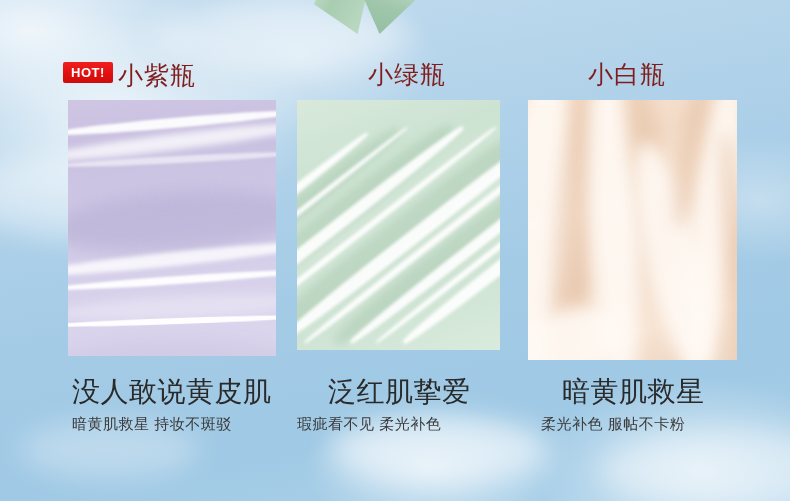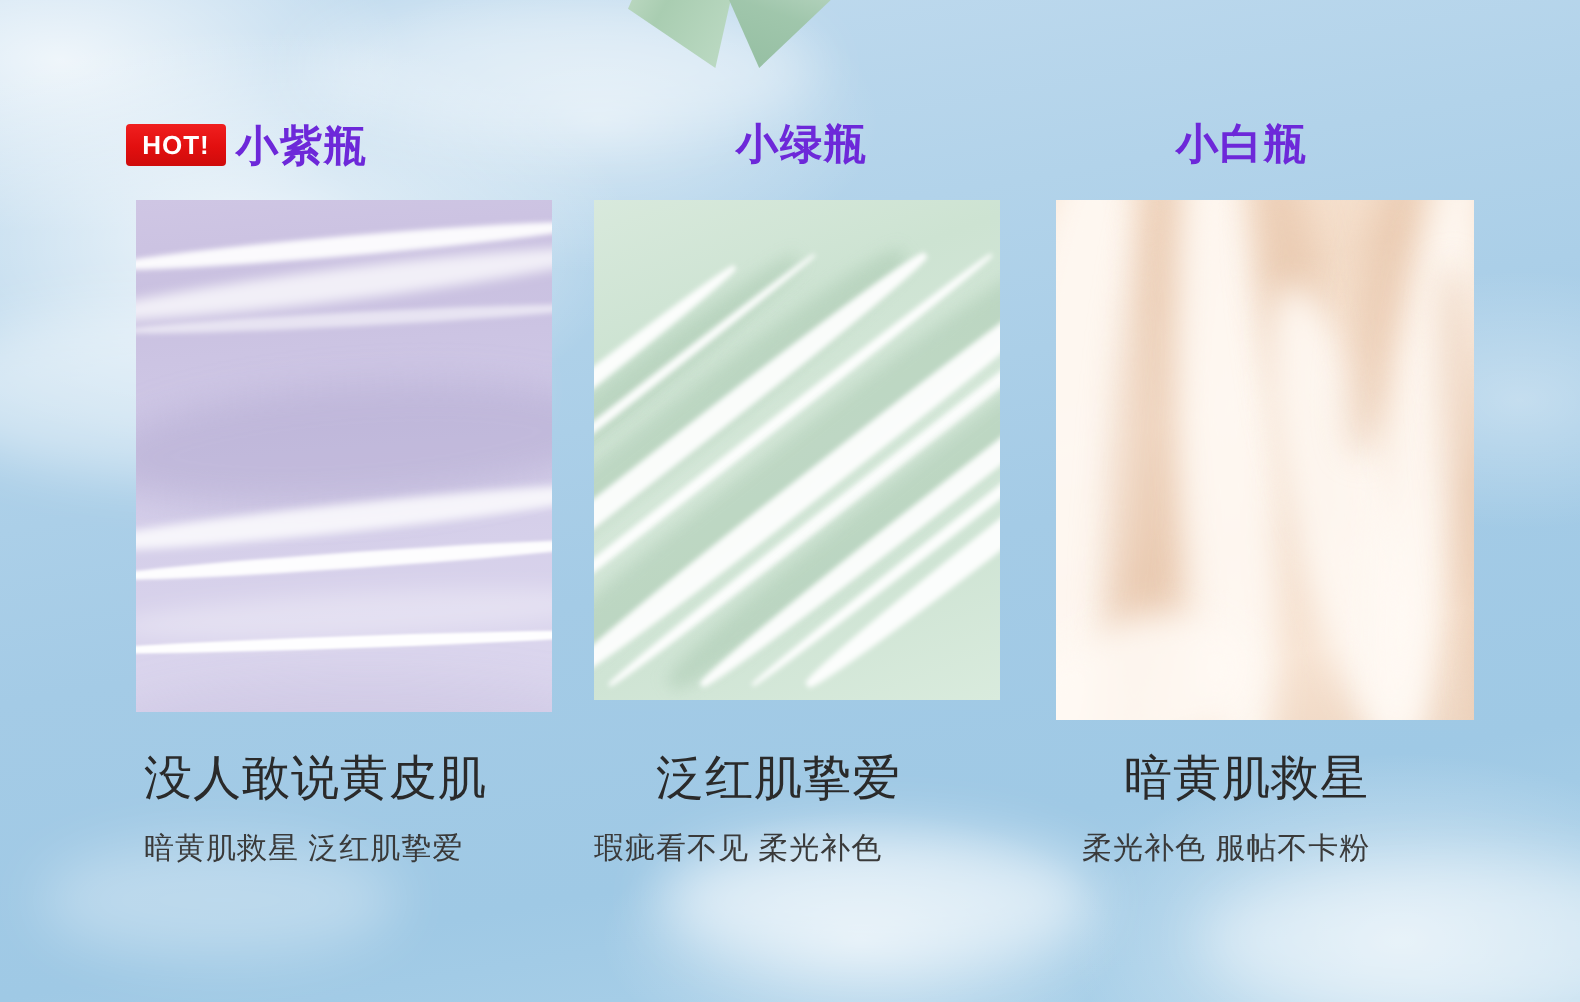--- a/index.html
+++ b/index.html
@@ -51,23 +51,23 @@
   .pf-right {
     left:40px; top:2px; width:64px; height:76px;
     background:linear-gradient(200deg,#dcecdf 0%,#9ec5a8 60%,#8fbb9c 100%);
     clip-path:polygon(0% 24%, 62% 0%, 100% 52%, 40% 100%);
     opacity:.95;
   }
 
   .title {
     position:absolute;
     white-space:nowrap;
-    font-size:21px;
-    font-weight:bold;
-    color:#6d28d9;
+    font-size:25px;
+    font-weight:normal;
+    color:#7f1d1d;
     letter-spacing:1px;
   }
   .t1 { left:118px; top:59px; }
   .t2 { left:356px; top:58px;margin-left:12px; }
   .t3 { left:588px; top:58px; }
 
   .hot-badge {
     position:absolute;
     left:63px; top:62px;
     width:50px; height:21px;
@@ -162,21 +162,21 @@
     border-radius:50%;
     filter:blur(8px);
   }
   .bhi { background:rgba(255,250,244,0.90); }
   .blo { background:rgba(224,184,152,0.42); }
 
   
   .cap-main {
     position:absolute;
     white-space:nowrap;
-    font-size:24px;
+    font-size:28px;
     color:#2a2a2a;
     letter-spacing:0.5px;
     text-align:center;
   }
   .cap-sub {
     position:absolute;
     white-space:nowrap;
     font-size:15px;
     color:#3a3a3a;
     letter-spacing:0.5px;
@@ -247,19 +247,19 @@
   <div class="bswirl bhi" style="left:62px;  top:-40px; width:48px;  height:340px; transform:rotate(-3deg);"></div>
   <div class="bswirl blo" style="left:104px; top:-30px; width:34px;  height:200px; transform:rotate(-8deg);"></div>
   <div class="bswirl bhi" style="left:118px; top:40px;  width:56px;  height:240px; transform:rotate(-14deg);"></div>
   <div class="bswirl blo" style="left:150px; top:-30px; width:30px;  height:160px; transform:rotate(10deg);"></div>
   <div class="bswirl bhi" style="left:166px; top:-30px; width:40px;  height:300px; transform:rotate(7deg);"></div>
   <div class="bswirl blo" style="left:196px; top:30px;  width:28px;  height:260px; transform:rotate(-6deg);"></div>
   <div class="bswirl bhi" style="left:-20px; top:210px; width:120px; height:70px;  transform:rotate(-18deg);"></div>
 </div>
 
 <div class="cap-main cm1">没人敢说黄皮肌</div>
-<div class="cap-sub  cs1">暗黄肌救星 泛红肌挚爱</div>
+<div class="cap-sub  cs1">暗黄肌救星 持妆不斑驳</div>
 
 <div class="cap-main cm2">泛红肌挚爱</div>
 <div class="cap-sub  cs2">瑕疵看不见 柔光补色</div>
 
 <div class="cap-main cm3">暗黄肌救星</div>
 <div class="cap-sub  cs3">柔光补色 服帖不卡粉</div>
 
 </body></html>

